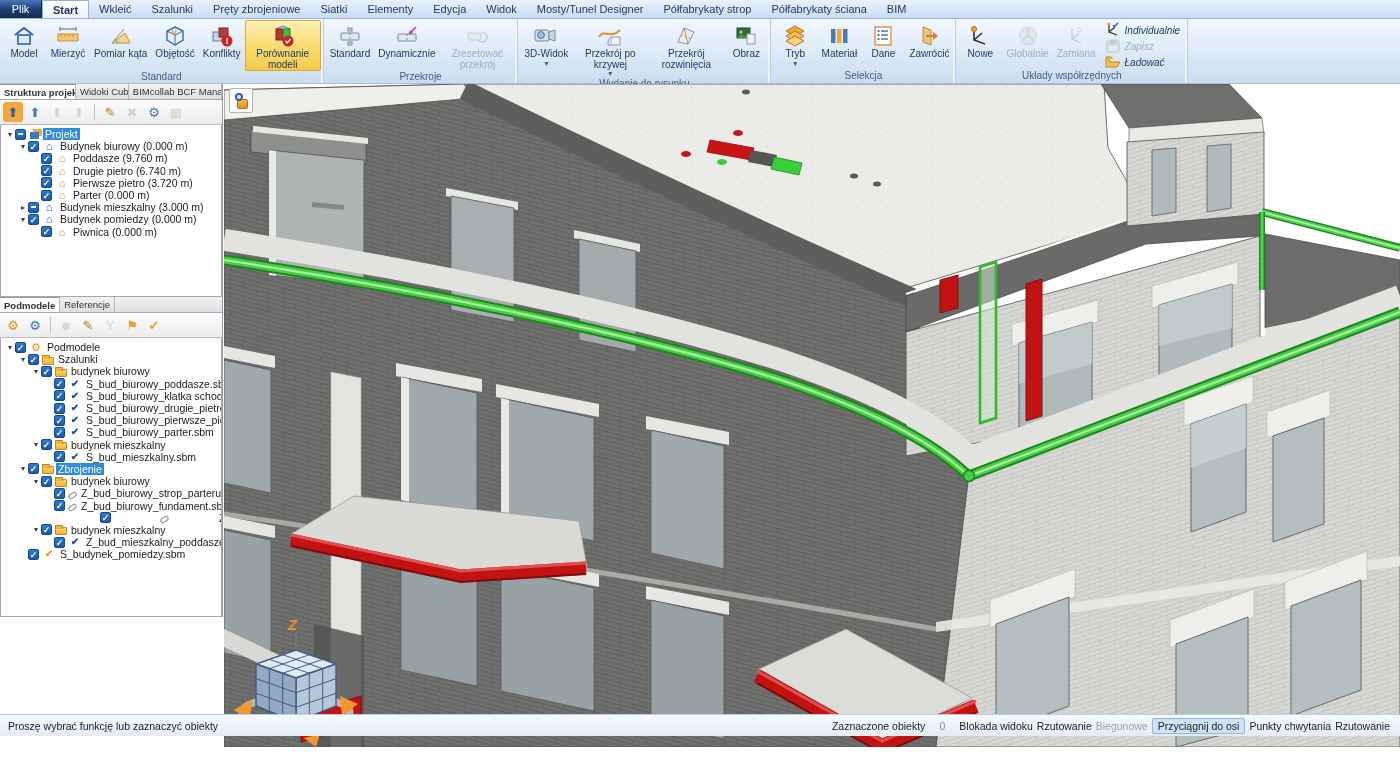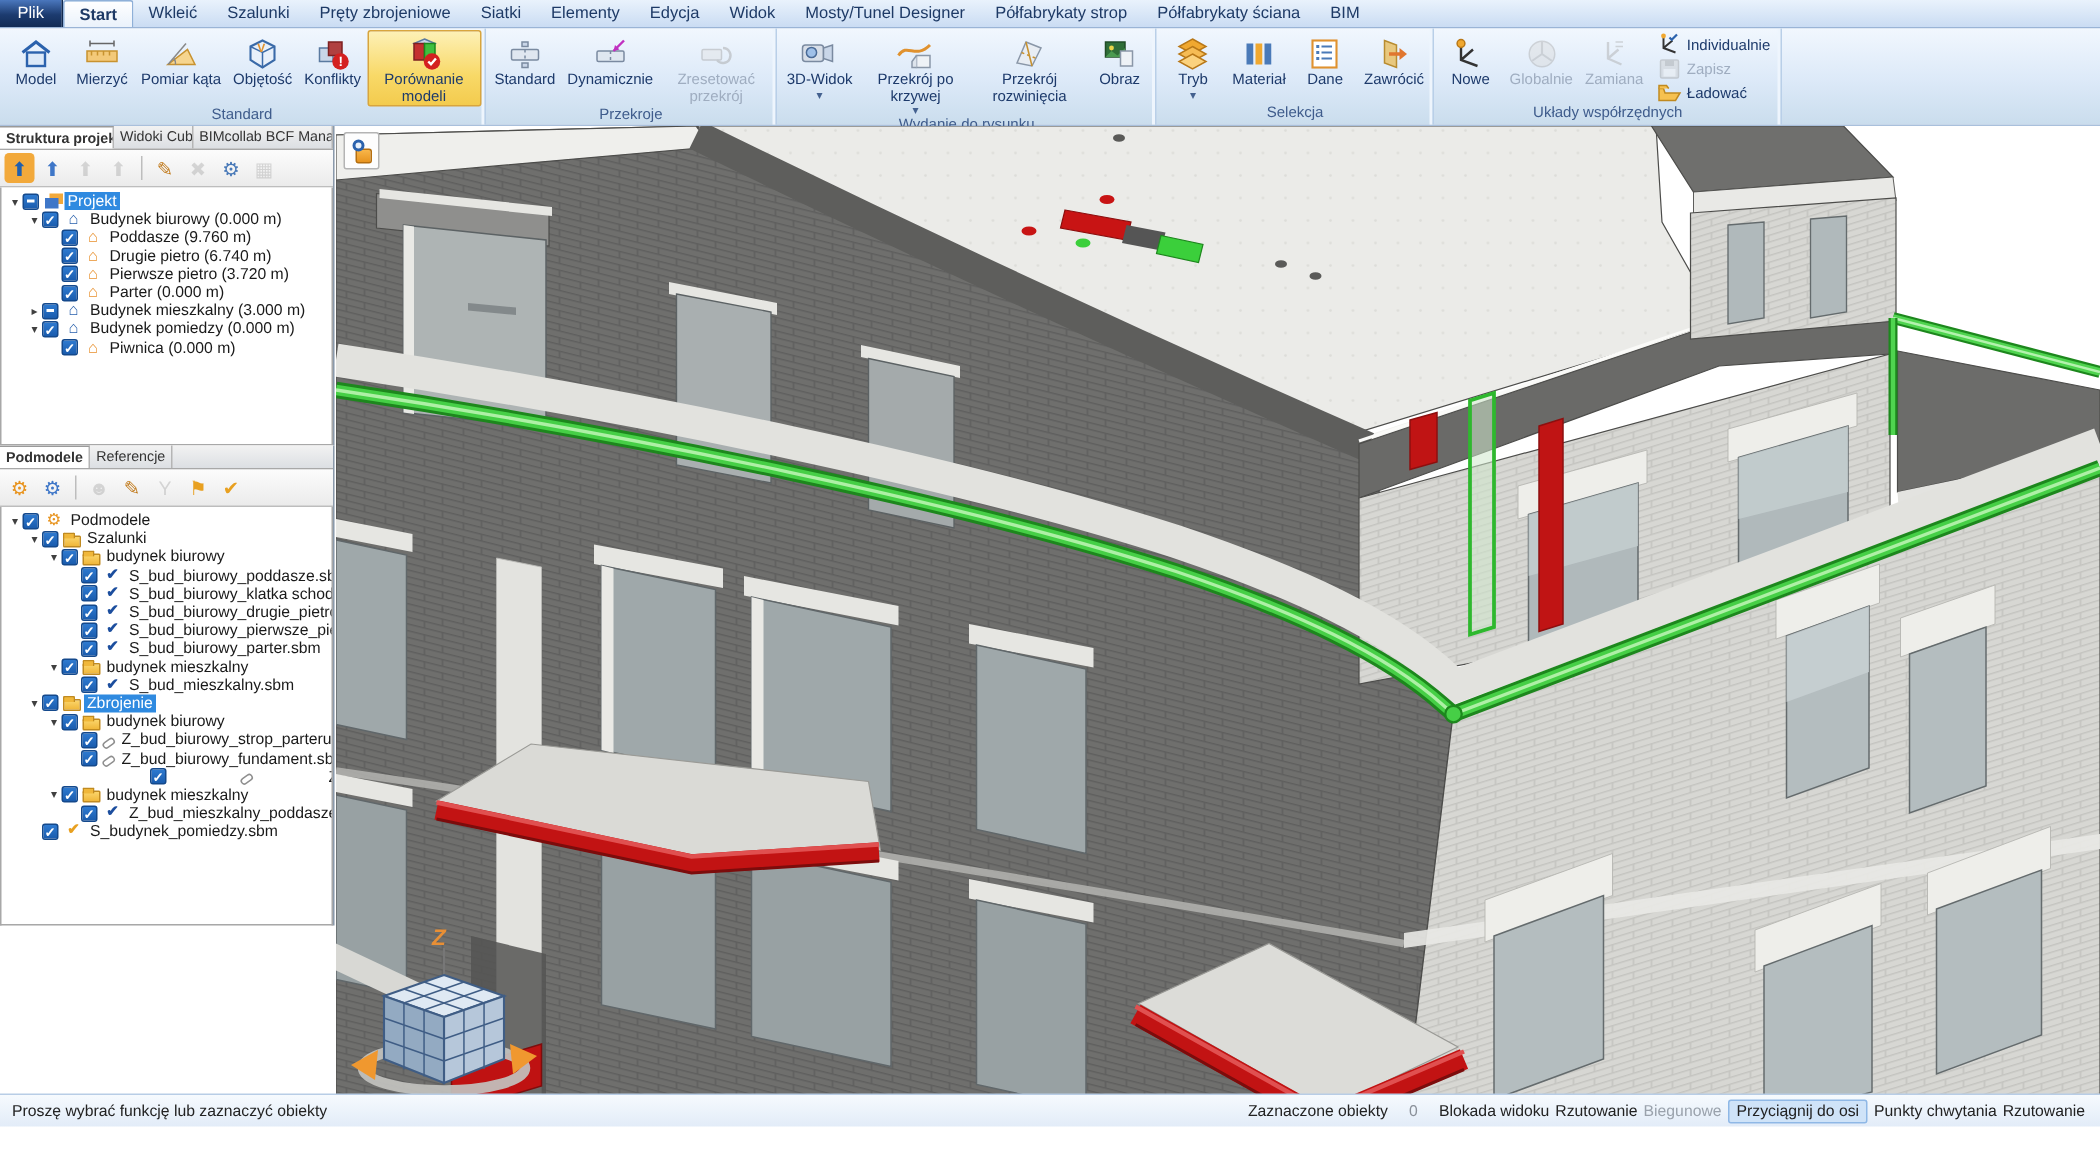--- a/index.html
+++ b/index.html
@@ -26,21 +26,21 @@
   .rgroup-label { text-align:center; font-size:10px; color:#3f5c8c; padding:0 6px 2px; }
   .rbtn { display:flex; flex-direction:column; align-items:center; min-width:44px;
     padding:2px 3px 0; border:1px solid transparent; border-radius:2px; cursor:default; }
   .rbtn .ric { width:30px; height:26px; display:flex; align-items:center; justify-content:center; }
   .rbtn .rlabel { font-size:10px; color:#1d3a6b; text-align:center; line-height:10.5px; max-width:68px; }
   .rbtn .caret { font-size:8px; color:#44618f; line-height:7px; }
   .rbtn.hl { background:linear-gradient(#fdf0b6,#f8d967 60%,#f3cb4e); border:1px solid #d8a53e; }
   .rbtn.dis .rlabel { color:#9fadc0; }
   .rbtn.dis .ric { filter:grayscale(1); opacity:.45; }
   .rstack { display:flex; flex-direction:column; justify-content:flex-start; padding:2px 2px 0; }
-  .srow { display:flex; align-items:center; height:16px; padding:0 3px; }
+  .srow { display:flex; align-items:center; height:16px; padding:0 3px;font-style:italic; }
   .srow .ric { width:17px; height:15px; display:flex; align-items:center; justify-content:center; margin-right:3px; }
   .srow .rlabel { font-size:10px; color:#1d3a6b; white-space:nowrap; }
   .srow.dis .rlabel { color:#9fadc0; }
   .srow.dis .ric { filter:grayscale(1); opacity:.45; }
 
   
   .lpanel { position:absolute; left:0; width:223px; background:#f0f0f0; border-right:1px solid #8a9aac; }
   #panel-structure { top:84px; height:213px; }
   #panel-submodels { top:297px; height:320px; }
   .ptabs { height:16px; display:flex; background:linear-gradient(#f2f2f2,#dcdfe3); border-bottom:1px solid #a8a8a8; }
@@ -81,21 +81,21 @@
   
   .viewport { position:absolute; left:224px; top:84px; width:1176px; height:663px; background:#fff; overflow:hidden; }
   .vp-btn { position:absolute; left:5px; top:4px; width:24px; height:25px; background:#fdfdfd;
     border:1px solid #b4b4b4; border-radius:2px; display:flex; align-items:center; justify-content:center; cursor:default; }
   .vp-btn .sq { width:11px; height:10px; background:linear-gradient(#f8b64a,#e8941f); border:1px solid #b56f10;
     border-radius:2px; position:relative; top:3px; left:1px; }
   .vp-btn .ring { position:absolute; top:4px; left:5px; width:8px; height:8px; border:2px solid #2b62ad;
     border-radius:50%; background:#e8f0fa; }
 
   
-  .statusbar { position:absolute; left:0; top:729px; width:1400px; height:22px;
+  .statusbar { position:absolute; left:0; top:714px; width:1400px; height:22px;
     background:linear-gradient(#f6fafe,#e2ecf8); border-top:1px solid #b8cde6;
     display:flex; align-items:center; font-size:10.5px; color:#222; }
   .smsg { padding-left:8px; }
   .sright { margin-left:auto; display:flex; align-items:center; gap:4px; padding-right:10px; }
   .sitem { cursor:default; }
   .sitem.muted { color:#9aa2ac; }
   .sitem.activeitem { background:#cfe3f8; border:1px solid #8fb8e6; padding:1px 5px; border-radius:2px; }
   .sitem.count { color:#8a9099; min-width:26px; text-align:center; }
 </style>
 </head>

